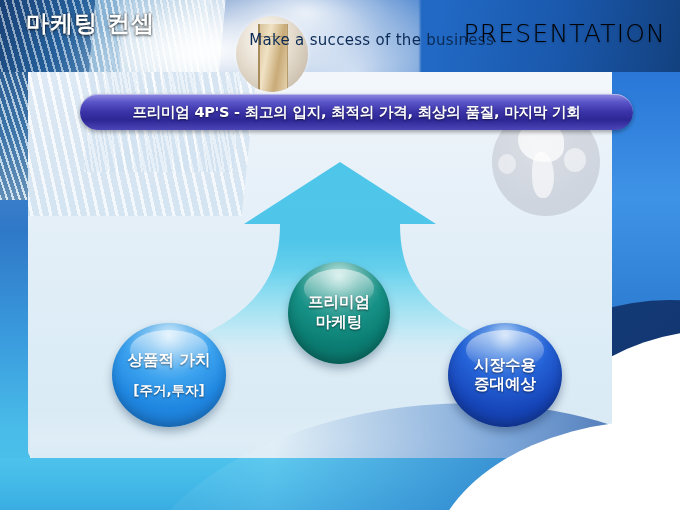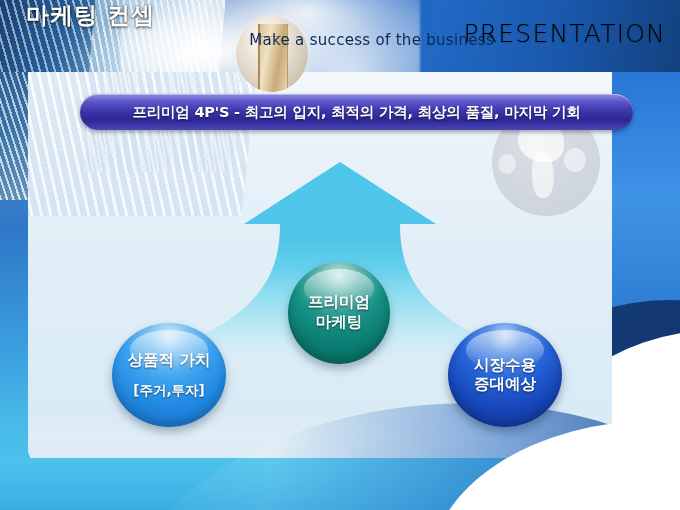--- a/index.html
+++ b/index.html
@@ -54,21 +54,21 @@
   .header-bldg2{
     position:absolute;left:92px;top:-6px;width:130px;height:90px;
     background:
       repeating-linear-gradient(75deg, rgba(255,255,255,.75) 0px, rgba(255,255,255,.75) 2px, rgba(110,160,200,.35) 2px, rgba(110,160,200,.35) 6px),
       linear-gradient(110deg,#9ec6e2 0%,#dfeef7 70%);
     transform:skewX(-5deg);
     opacity:.85;
   }
 
   .header-title{
-    position:absolute;left:26px;top:0;
+    position:absolute;left:26px;top:8px;
     font-size:23px;font-weight:bold;color:#ffffff;letter-spacing:1px;
     text-shadow:0 1px 3px rgba(0,0,0,.65), 0 0 2px rgba(0,0,0,.5);
     white-space:nowrap;
   }
   .header-tagline{
     position:absolute;right:186px;top:31px;
     font-size:15px;font-weight:normal;color:#0b2a55;letter-spacing:.3px;
     white-space:nowrap;
   }
   .header-presentation{

